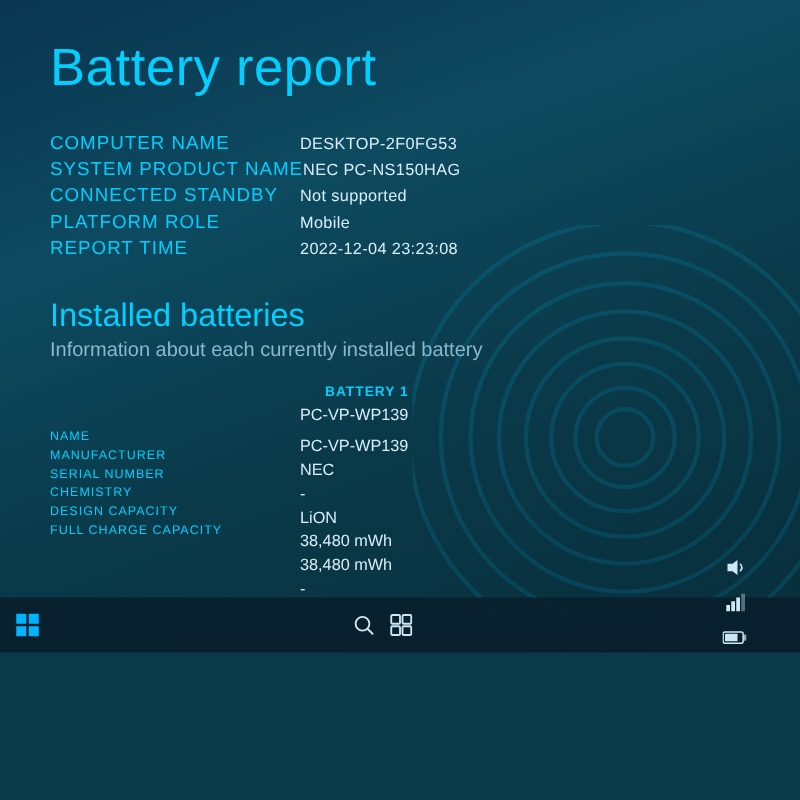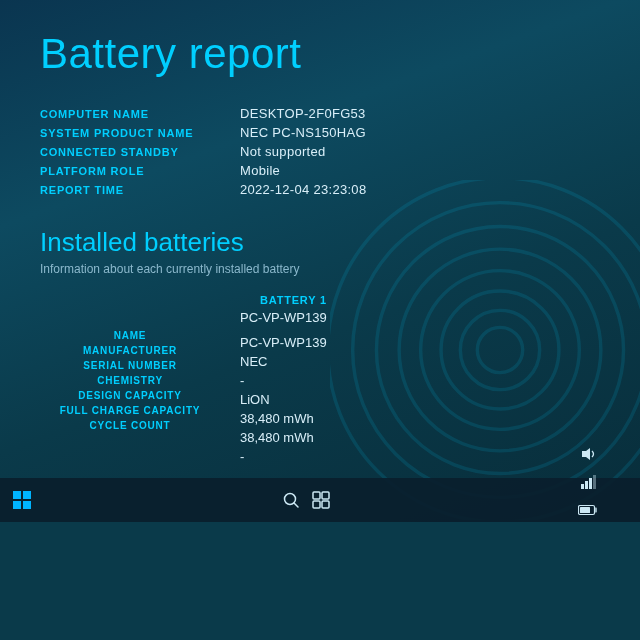--- a/index.html
+++ b/index.html
@@ -57,22 +57,22 @@
       margin-bottom: 20px;
     }
 
     .info-row {
       display: flex;
       align-items: baseline;
       margin-bottom: 4px;
     }
 
     .info-label {
-      font-size: 11px;
-      font-weight: 700;
+      font-size: 15px;
+      font-weight: 400;
       color: #00cfff;
       min-width: 200px;
       letter-spacing: 0.8px;
       text-transform: uppercase;
     }
 
     .info-value {
       font-size: 13px;
       color: #d8eef8;
       letter-spacing: 0.3px;
@@ -80,21 +80,21 @@
 
     .section-title {
       font-size: 26px;
       font-weight: 400;
       color: #00cfff;
       margin-top: 30px;
       margin-bottom: 4px;
     }
 
     .section-subtitle {
-      font-size: 12px;
+      font-size: 16px;
       color: #8bb8cc;
       margin-bottom: 18px;
     }
 
     .batteries-container {
       display: flex;
       gap: 20px;
     }
 
     .battery-labels {
@@ -122,26 +122,25 @@
     }
 
     .battery-row {
       display: flex;
       align-items: baseline;
       margin-bottom: 4px;
     }
 
     .battery-label {
       font-size: 10px;
-      font-weight: 700;
+      font-weight: 400;
       color: #00cfff;
       min-width: 180px;
       letter-spacing: 0.8px;
       text-transform: uppercase;
-      text-align: center;
     }
 
     .battery-value {
       font-size: 13px;
       color: #d8eef8;
     }
 
     
     .taskbar {
       position: absolute;
@@ -285,23 +284,20 @@
         </div>
         <div class="battery-row">
           <span class="battery-label">CHEMISTRY</span>
         </div>
         <div class="battery-row">
           <span class="battery-label">DESIGN CAPACITY</span>
         </div>
         <div class="battery-row">
           <span class="battery-label">FULL CHARGE CAPACITY</span>
         </div>
-        <div class="battery-row">
-          <span class="battery-label">CYCLE COUNT</span>
-        </div>
       </div>
 
       <div class="battery-data">
         <div class="battery-header">BATTERY 1</div>
         <div class="battery-name-value">PC-VP-WP139</div>
 
         <div class="battery-row">
           <span class="battery-value">PC-VP-WP139</span>
         </div>
         <div class="battery-row">

